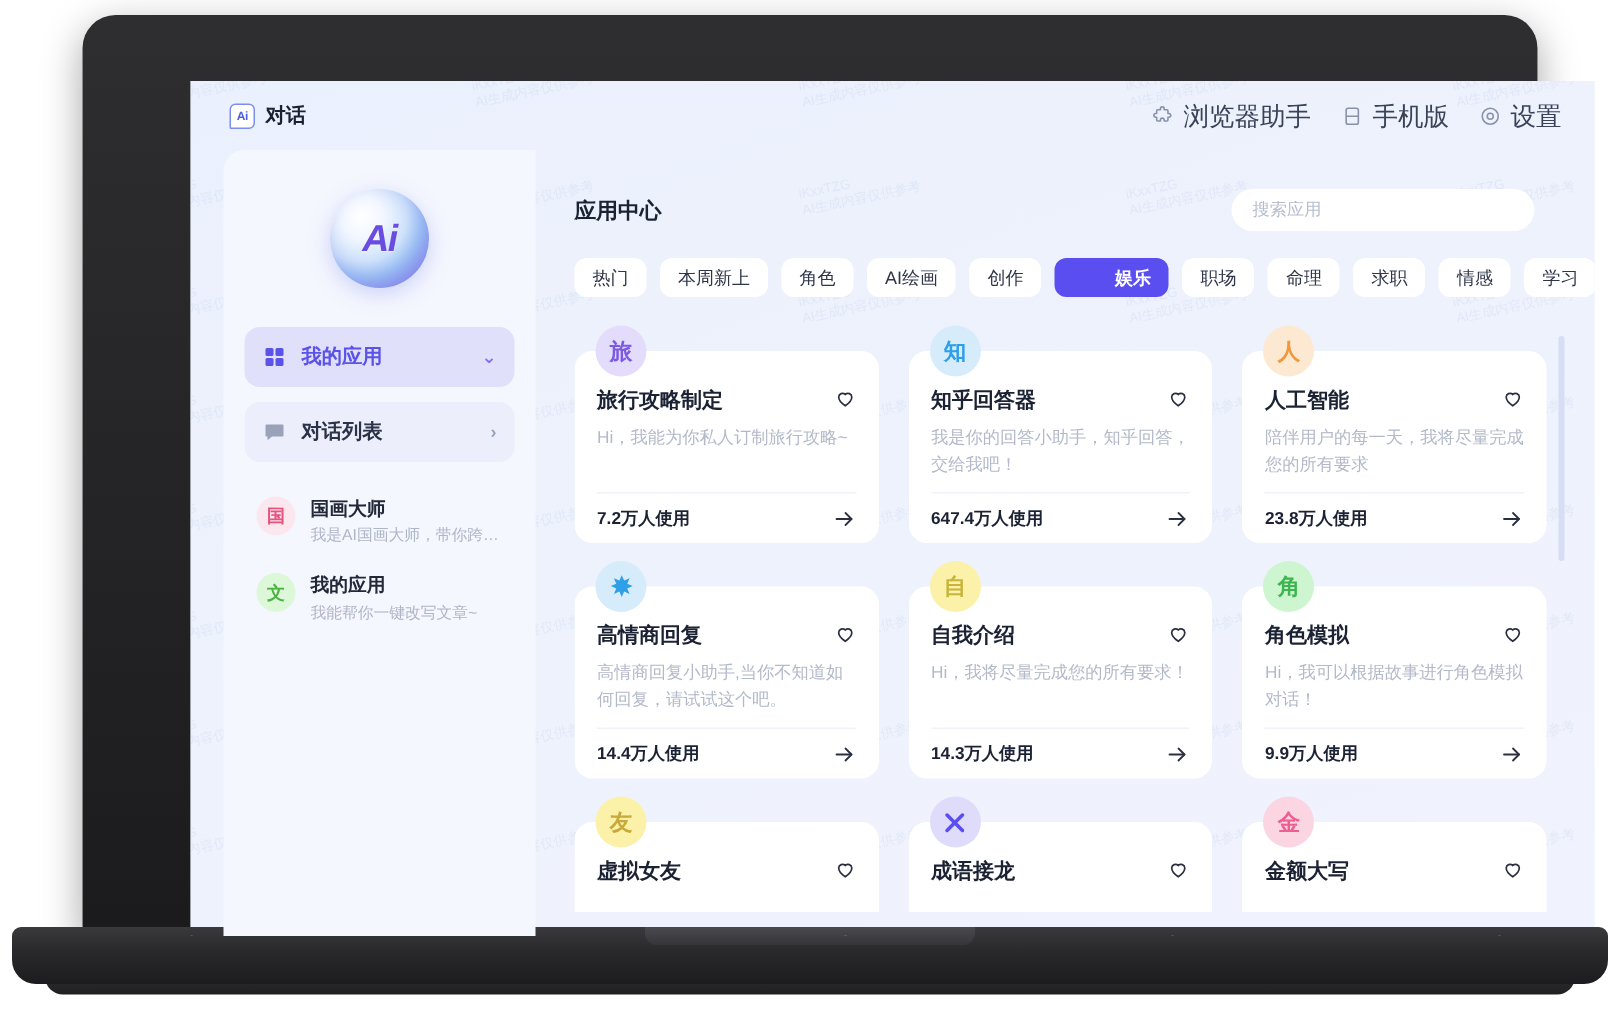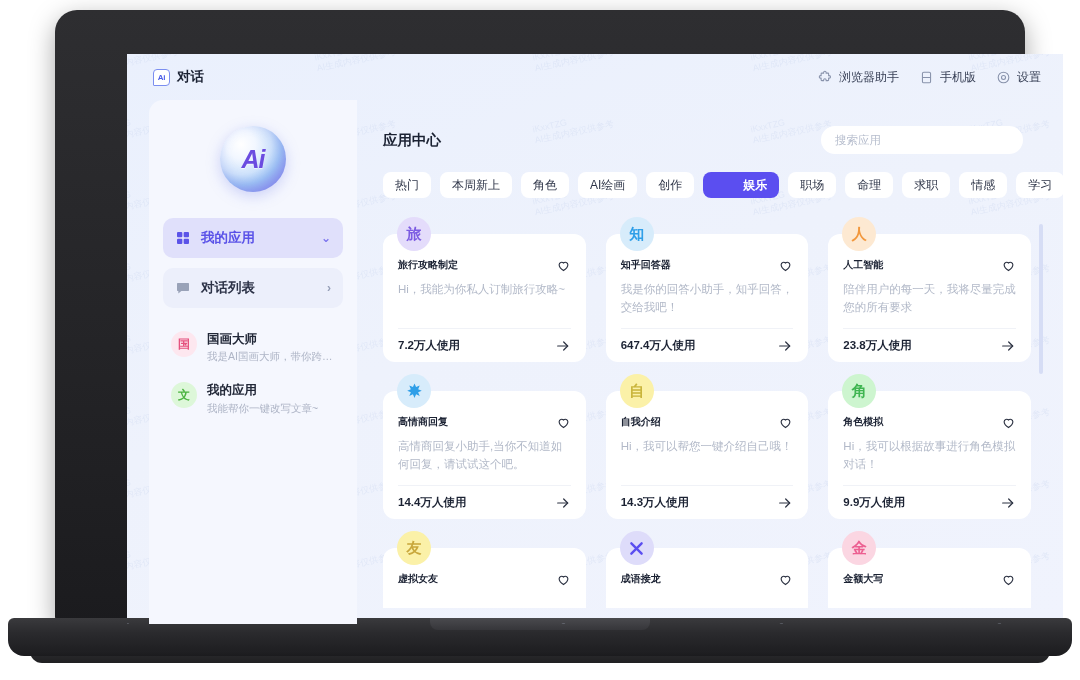--- a/index.html
+++ b/index.html
@@ -86,21 +86,21 @@
     width: 17px; height: 17px; border-radius: 4px 4px 4px 1px;
     border: 1.4px solid #7b8ef0;
     background: #ffffff;
     display:flex; align-items:center; justify-content:center;
     font-size: 8px; font-weight: 700; color: #4b5ee8;
     letter-spacing: -.3px;
   }
   .brand-text { font-size: 13.5px; font-weight: 700; color: #1b2233; }
 
   .topbar-right { margin-left: auto; display: flex; align-items: center; gap: 20px; }
-  .tb-item { display: flex; align-items: center; gap: 6px; font-size: 12px; color: #3a4258; }
+  .tb-item { display: flex; align-items: center; gap: 6px; font-size: 17px; color: #3a4258; }
   .tb-ico { width: 15px; height: 15px; color: #8892ab; display:flex; align-items:center; justify-content:center; }
   .tb-ico svg { width: 15px; height: 15px; display:block; }
 
   .body-wrap { position: relative; display: flex; padding: 0 18px 0 22px; height: 524px; z-index: 10; }
 
   
   .sidebar {
     width: 208px; flex: 0 0 208px;
     background: #f5f7fe;
     border-radius: 14px 0 0 0;
@@ -206,21 +206,21 @@
     cursor: pointer;
   }
   .card-badge {
     position: absolute; left: 14px; top: -17px;
     width: 34px; height: 34px; border-radius: 50%;
     display: flex; align-items: center; justify-content: center;
     font-size: 15px; font-weight: 700;
   }
   .card-badge svg { width: 19px; height: 19px; display: block; }
   .card-top { display: flex; align-items: flex-start; }
-  .card-title { font-size: 10px; font-weight: 700; color: #1b2233; }
+  .card-title { font-size: 14px; font-weight: 700; color: #1b2233; }
   .heart { margin-left: auto; color: #2a3040; width: 15px; height: 15px; flex: 0 0 15px; }
   .heart svg { width: 15px; height: 15px; display: block; }
   .card-desc {
     margin-top: 8px;
     font-size: 11.5px; line-height: 1.55; color: #b2b9c8;
     height: 36px; overflow: hidden;
   }
   .card-foot {
     position: absolute; left: 15px; right: 15px; bottom: 0;
     height: 34px;
@@ -458,21 +458,21 @@
                 <div class="card">
                   <div class="card-badge" style="background:#fbf1a8;color:#c9b53c">自</div>
                   <div class="card-top">
                     <div class="card-title">自我介绍</div>
                     <span class="heart">
                       <svg viewBox="0 0 24 24" fill="none" stroke="currentColor" stroke-width="1.8">
                           <path d="M12 20s-7-4.6-7-9.3A4.1 4.1 0 0 1 12 8a4.1 4.1 0 0 1 7 2.7C19 15.4 12 20 12 20z"></path>
                         </svg>
                     </span>
                   </div>
-                  <div class="card-desc">Hi，我可以帮您一键介绍自己哦！</div>
+                  <div class="card-desc">Hi，我将尽量完成您的所有要求！</div>
                   <div class="card-foot">
                     <span class="card-uses">14.3万人使用</span>
                     <span class="arrow">
                       <svg viewBox="0 0 24 24" fill="none" stroke="currentColor" stroke-width="1.8" stroke-linecap="round" stroke-linejoin="round">
                           <line x1="4" y1="12" x2="19" y2="12"></line>
                           <polyline points="13,6 19,12 13,18"></polyline>
                         </svg>
                     </span>
                   </div>
                 </div>

